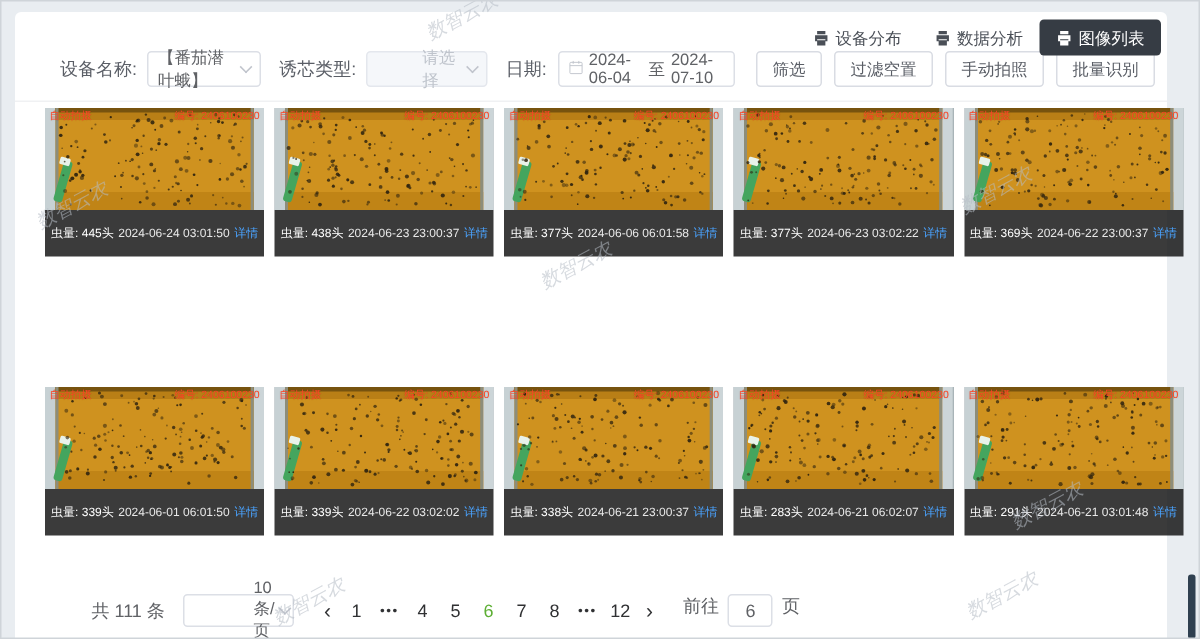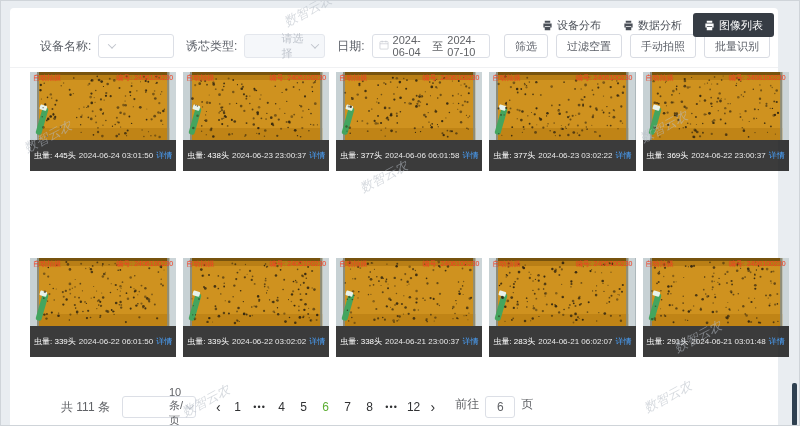--- a/index.html
+++ b/index.html
@@ -118,20 +118,21 @@
             <path fill="currentColor" d="M4 1h8v3H4zM2 5h12v6h-2v-2H4v2H2zM4 10h8v5H4z"></path>
           </svg>
       </span>
       <span>图像列表</span>
     </button>
   </div>
 
   <div class="filter-bar">
     <span class="flabel">设备名称:</span>
     <div class="select device">
+      <span>【番茄潜叶蛾】</span>
       <span class="chev"></span>
     </div>
     <span class="flabel">诱芯类型:</span>
     <div class="select lure disabled">
       <span>请选择</span>
       <span class="chev"></span>
     </div>
     <span class="flabel">日期:</span>
     <div class="datebox">
       <span>
@@ -1161,21 +1162,21 @@
               <circle cx="89.2" cy="46.8" r="0.69" fill="#2f2410" opacity="0.76"></circle>
               <circle cx="13.8" cy="40.2" r="0.88" fill="#2f2410" opacity="0.53"></circle>
               <circle cx="91.1" cy="49.6" r="1.17" fill="#2f2410" opacity="0.65"></circle>
             </g>
       </svg>
       <span class="ov tl">自动拍摄</span>
       <span class="ov tr">编号: 2406100230</span>
     </div>
     <div class="cbar">
       <span class="cnt"><span>虫量:</span> <span>339头</span></span>
-      <span class="tim">2024-06-22 06:01:50</span>
+      <span class="tim">2024-06-01 06:01:50</span>
       <span class="det">详情</span>
     </div>
   </div>
 
   <div class="card">
     <div class="photo">
       <svg class="trap" viewBox="0 0 146 68" preserveAspectRatio="none">
         <defs></defs>
         <rect x="0" y="0" width="146" height="68" fill="#aab5b9"></rect>
         <rect x="0" y="0" width="7" height="68" fill="#c7d1d4"></rect>

